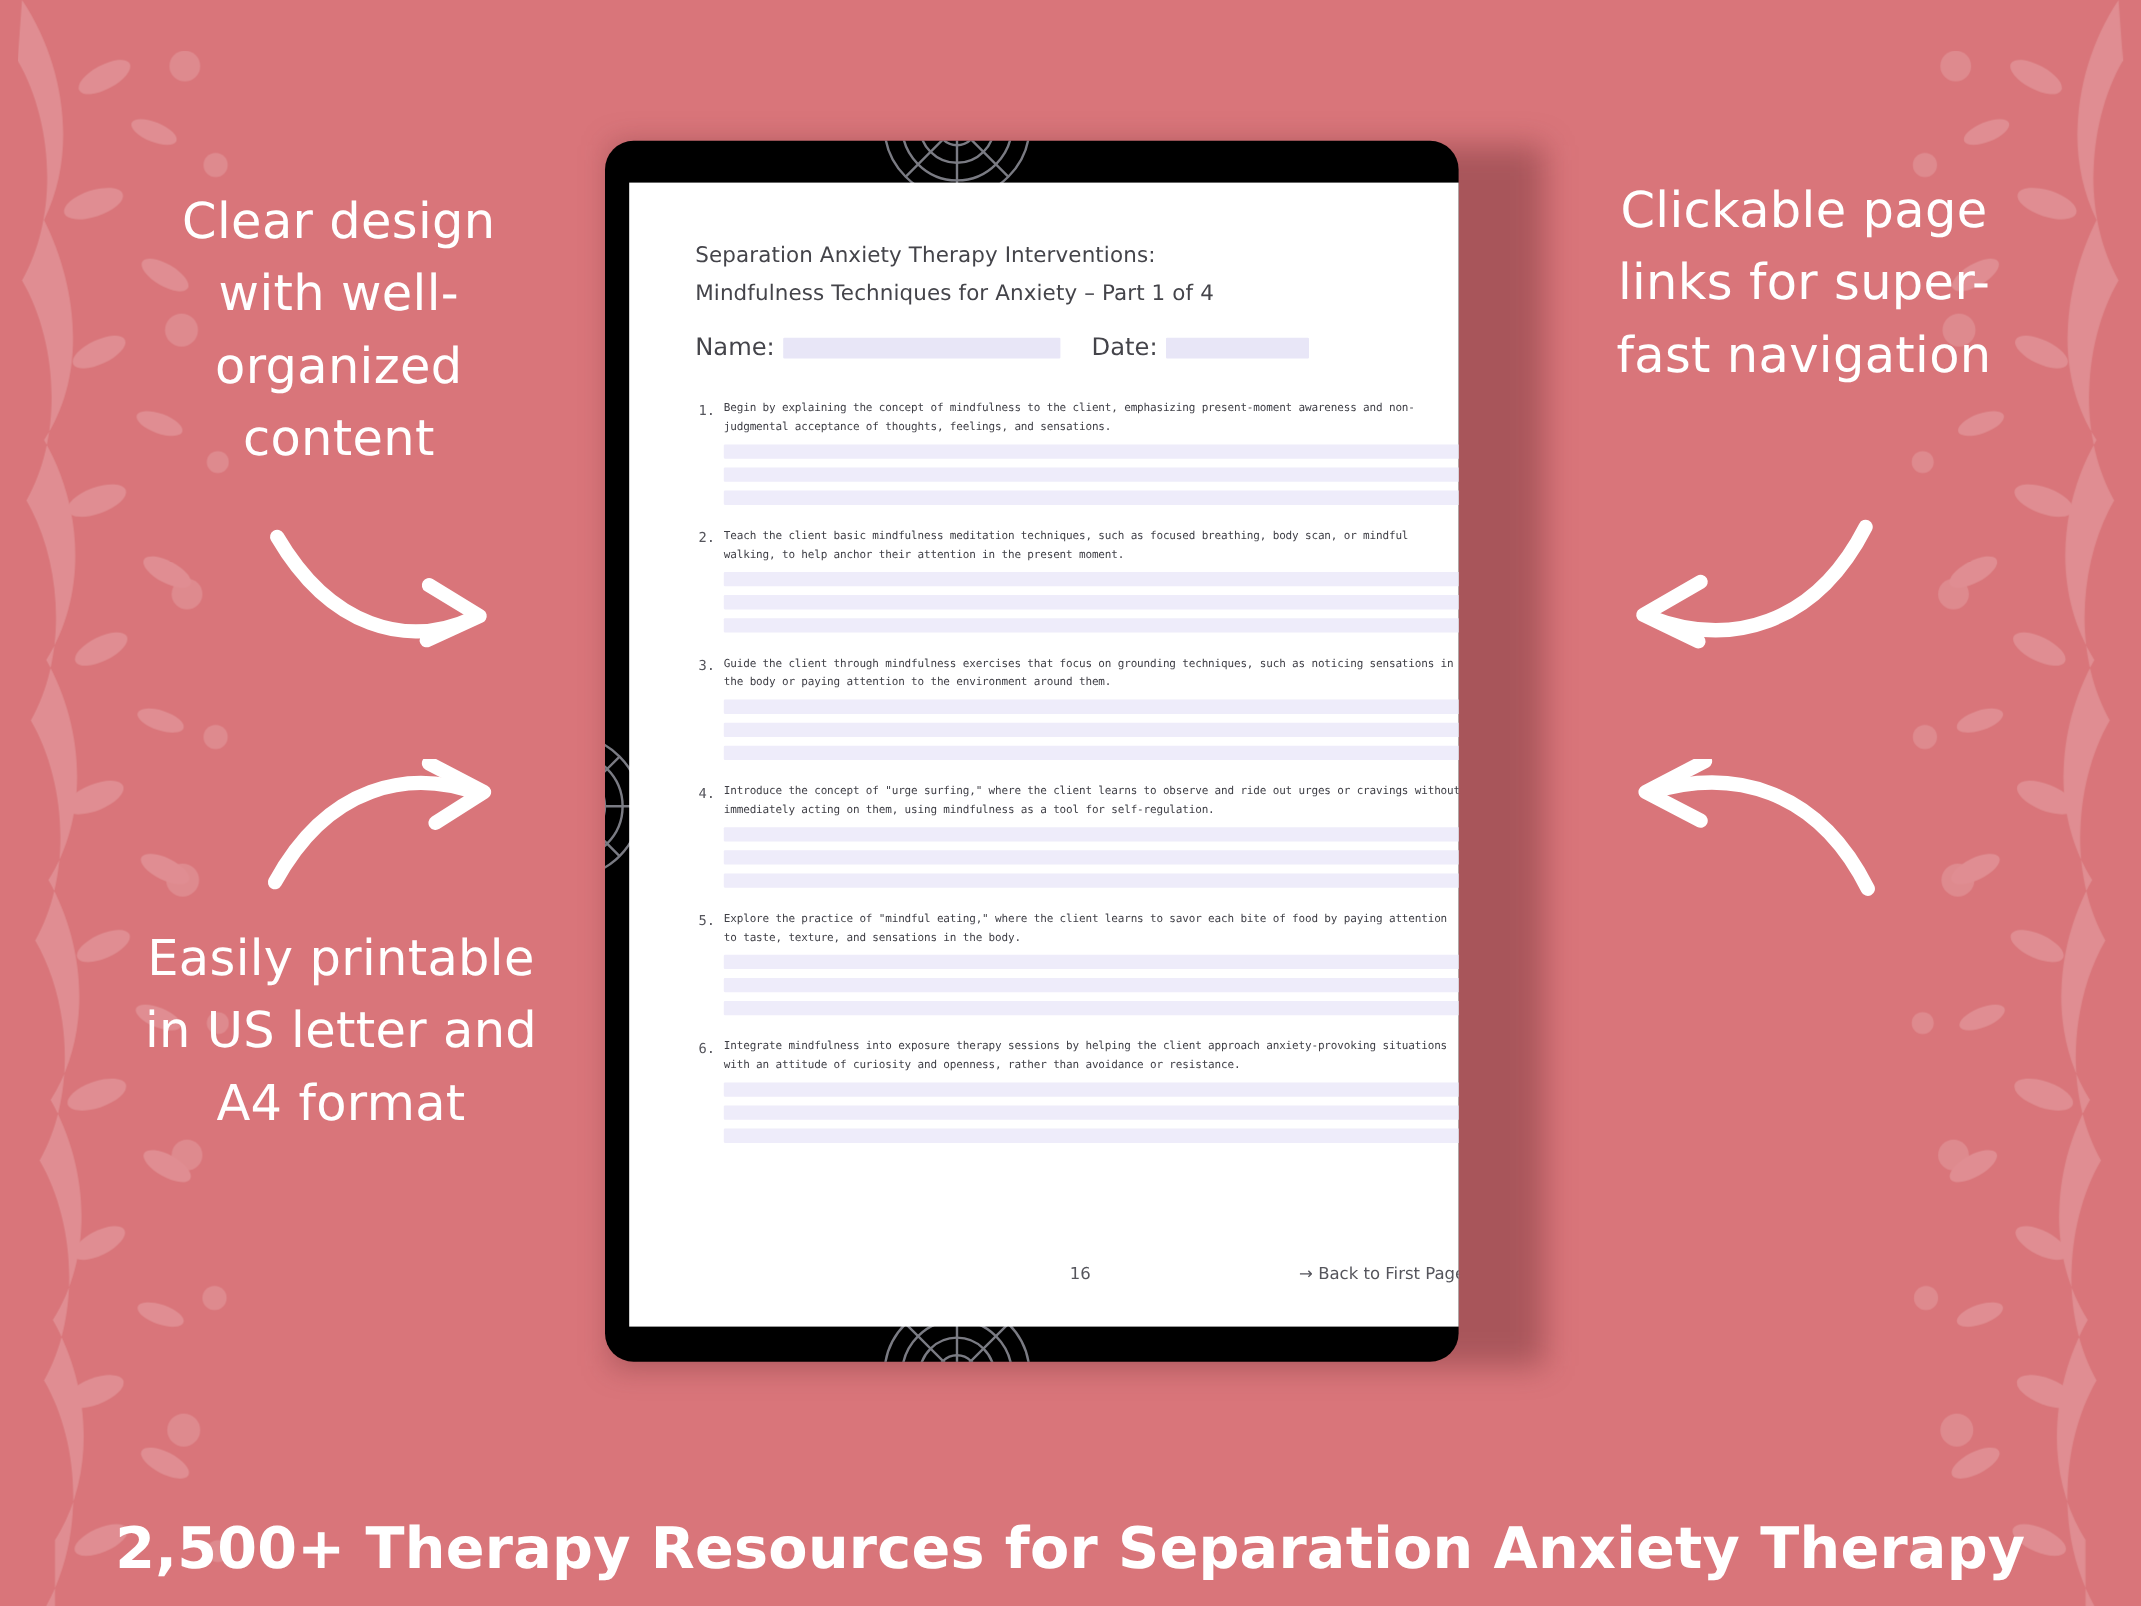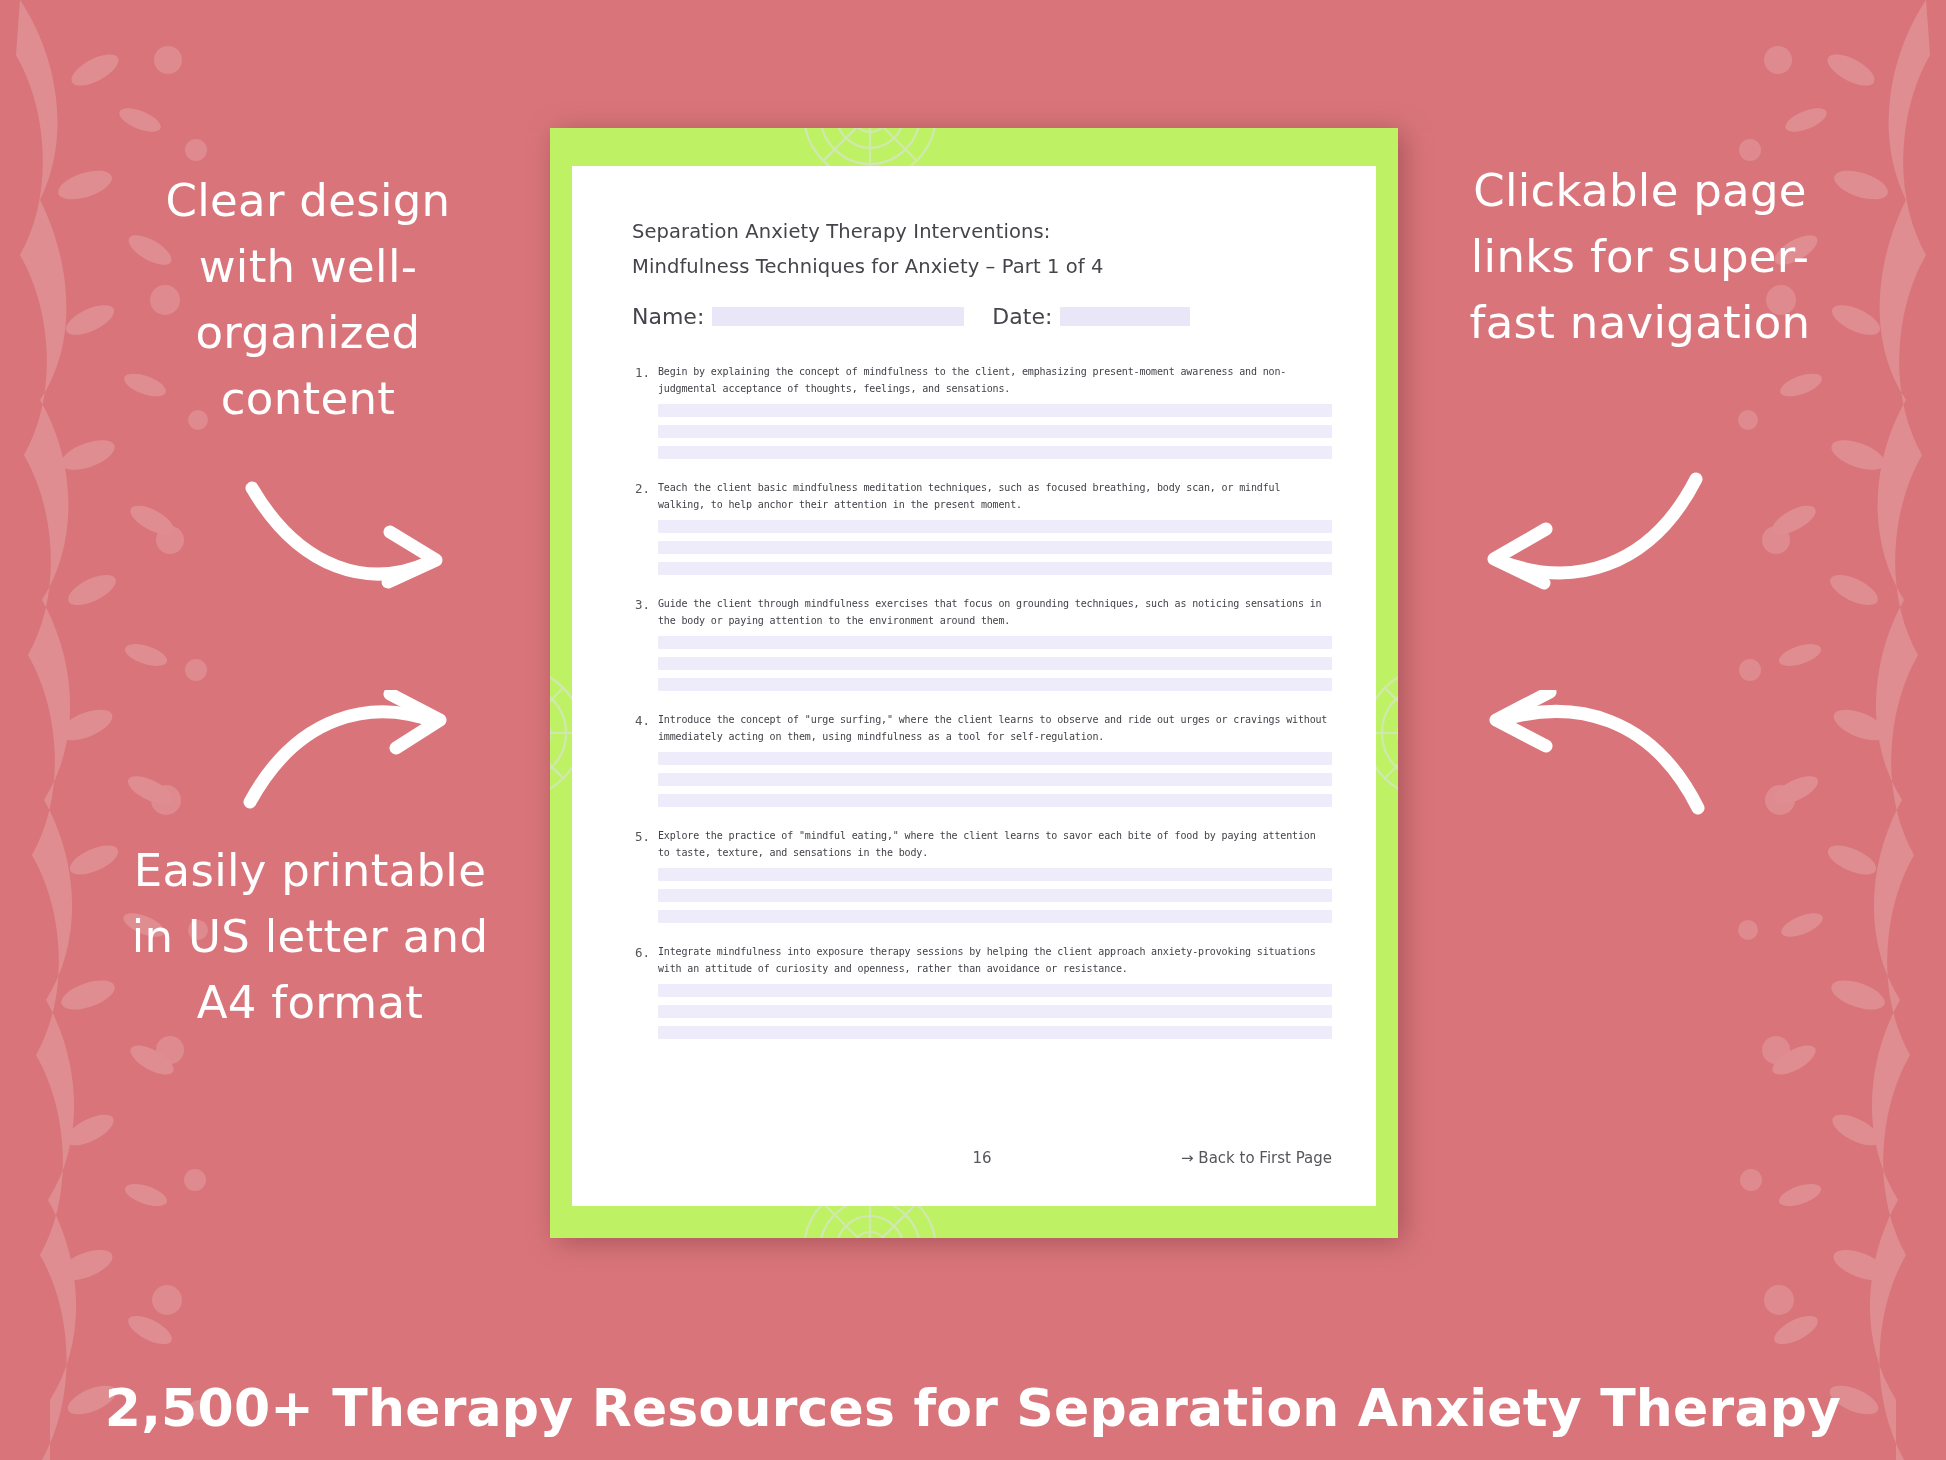--- a/index.html
+++ b/index.html
@@ -33,23 +33,24 @@
     position: absolute;
     left: 556px; top: 132px;
     width: 848px; height: 1110px;
     background: rgba(90,35,40,0.38);
     filter: blur(14px);
     border-radius: 2px;
   }
   #paper {
     position: absolute;
     left: 550px; top: 128px;
-    width: 848px; height: 1110px;
-    background: #bef264;
+    width: 776px; height: 1110px;
+    background: #000000;
     overflow: hidden;
+    border-radius: 26px;
   }
   .mandala {
     position: absolute;
     opacity: 0.55;
     pointer-events: none;
   }
   #paper-inner {
     position: absolute;
     left: 22px; top: 38px;
     width: 804px; height: 1040px;

